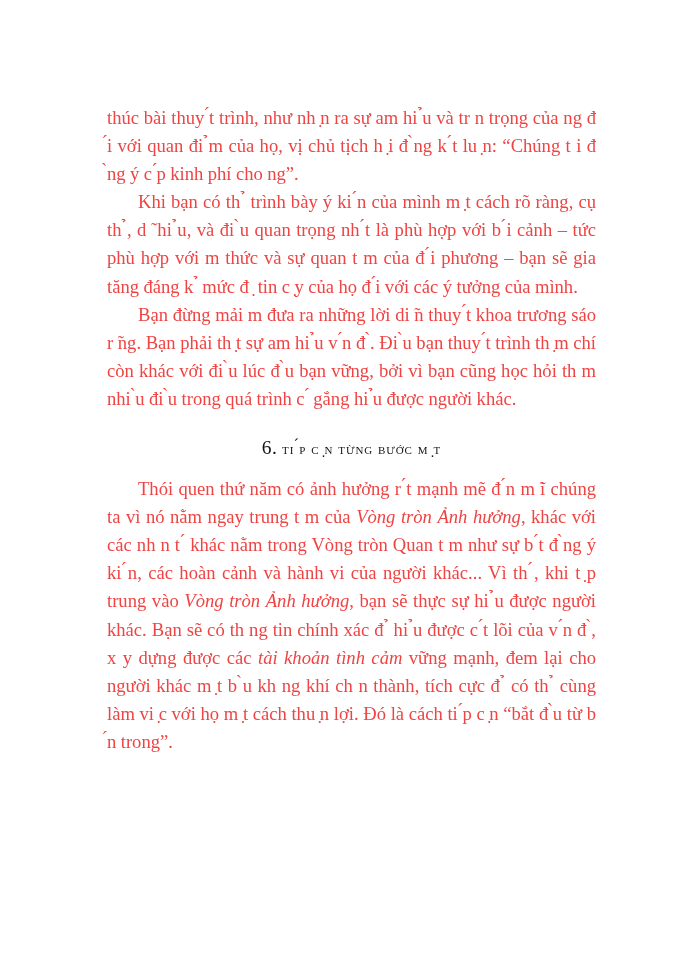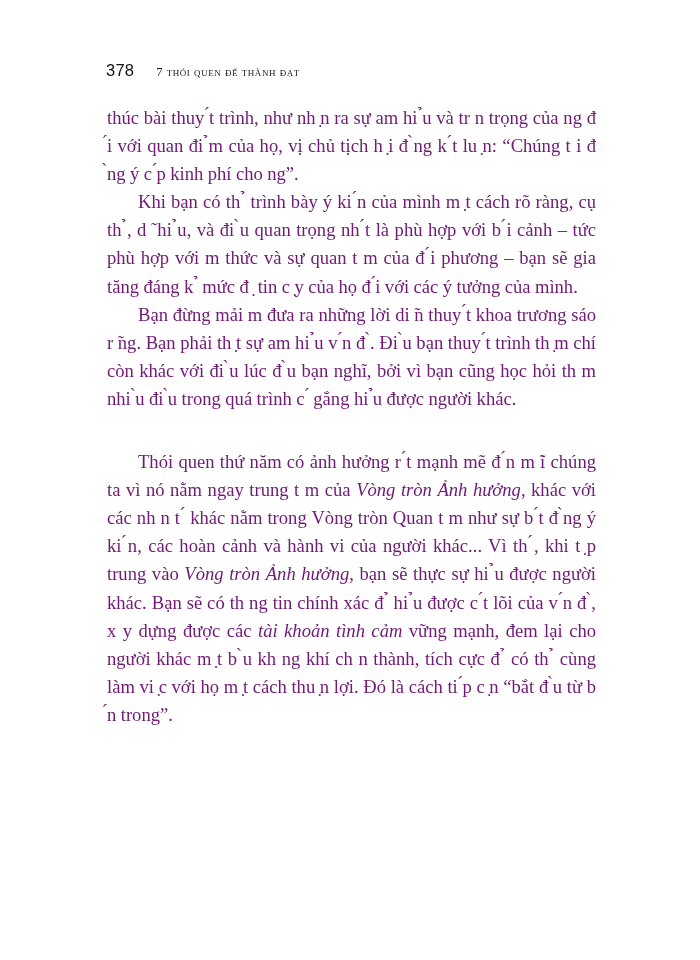--- a/index.html
+++ b/index.html
@@ -62,21 +62,21 @@
   }
 
   p.body-par {
     margin: 0;
     font-size: 18.6px;
     line-height: 28.1px;
     text-align: justify;
     text-justify: inter-word;
     -webkit-hyphens: none;
     hyphens: none;
-    color: #701a75;
+    color: #ef4444;
     word-spacing: -0.2px;
   }
   p.body-par.indent {
     text-indent: 31px;
   }
   
 
   em.it {
   }
 
@@ -102,32 +102,31 @@
 
   
   .gap-before-heading { height: 20px; }
   .gap-after-heading  { height: 15px; }
 </style>
 </head>
 <body style="color: rgb(19, 19, 19);">
 
 <div class="page" style="background: rgb(255, 255, 255);">
 
-  <div class="running-header">
-    <span class="folio">378</span>
-    <span class="header-title">7 thói quen để thành đạt</span>
-  </div>
 
   <div class="column">
 
     <p class="body-par" id="par-1"><span>thúc bài thuy ́t trình, như nh ̣n ra sự am hi ̉u và tr n trọng của  ng đ ́i với quan đi ̉m của họ, vị chủ tịch h ̣i đ ̀ng k ́t lu ̣n: “Chúng t i đ ̀ng ý c ́p kinh phí cho  ng”.</span></p>
     <p class="body-par indent" id="par-2"><span>Khi bạn có th ̉ trình bày ý ki ́n của mình m ̣t cách rõ ràng, cụ th ̉, d ̃ hi ̉u, và đi ̀u quan trọng nh ́t là phù hợp với b ́i cảnh – tức phù hợp với m  thức và sự quan t m của đ ́i phương – bạn sẽ gia tăng đáng k ̉ mức đ ̣ tin c ̣y của họ đ ́i với các ý tưởng của mình.</span></p>
-    <p class="body-par indent" id="par-3"><span>Bạn đừng mải m  đưa ra những lời di ̃n thuy ́t khoa trương sáo r ̃ng. Bạn phải th ̣t sự am hi ̉u v ́n đ ̀. Đi ̀u bạn thuy ́t trình th ̣m chí còn khác với đi ̀u lúc đ ̀u bạn nghĩ, bởi vì bạn cũng học hỏi th m nhi ̀u đi ̀u trong quá trình c ́ gắng hi ̉u được người khác.</span></p>
+    <p class="body-par indent" id="par-3"><span>Bạn đừng mải m  đưa ra những lời di ̃n thuy ́t khoa trương sáo r ̃ng. Bạn phải th ̣t sự am hi ̉u v ́n đ ̀. Đi ̀u bạn thuy ́t trình th ̣m chí còn khác với đi ̀u lúc đ ̀u bạn vững, bởi vì bạn cũng học hỏi th m nhi ̀u đi ̀u trong quá trình c ́ gắng hi ̉u được người khác.</span></p>
 
     <div class="gap-before-heading"></div>
 
+    <h2 class="section-heading">
+      <span class="num">6.</span><span class="title">Ti ́p c ̣n từng bước m ̣t</span>
+    </h2>
 
     <div class="gap-after-heading"></div>
 
     <p class="body-par indent" id="par-5"><span>Thói quen thứ năm có ảnh hưởng r ́t mạnh mẽ đ ́n m ̃i chúng ta vì nó nằm ngay trung t m của </span><em class="it">Vòng tròn Ảnh hưởng</em><span>, khác với các nh n t ́ khác nằm trong Vòng tròn Quan t m như sự b ́t đ ̀ng ý ki ́n, các hoàn cảnh và hành vi của người khác... Vì th ́, khi t ̣p trung vào </span><em class="it">Vòng tròn Ảnh hưởng</em><span>, bạn sẽ thực sự hi ̉u được người khác. Bạn sẽ có th ng tin chính xác đ ̉ hi ̉u được c ́t lõi của v ́n đ ̀, x y dựng được các </span><em class="it">tài khoản tình cảm</em><span> vững mạnh, đem lại cho người khác m ̣t b ̀u kh ng khí ch n thành, tích cực đ ̉ có th ̉ cùng làm vi ̣c với họ m ̣t cách thu ̣n lợi. Đó là cách ti ́p c ̣n “bắt đ ̀u từ b ́n trong”.</span></p>
 
   </div>
 </div>
 
 </body></html>

